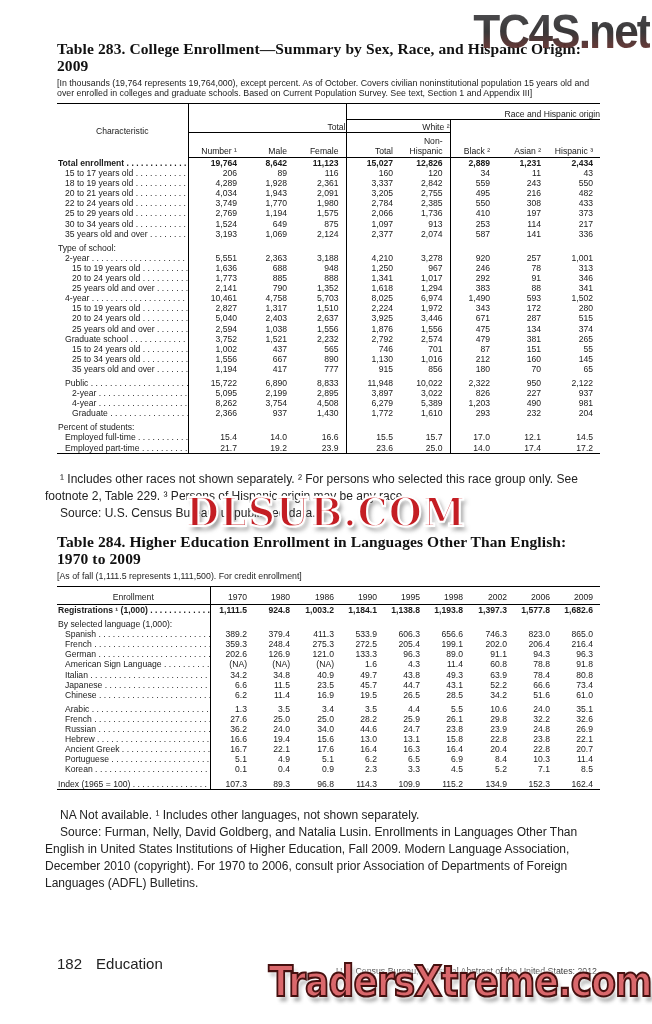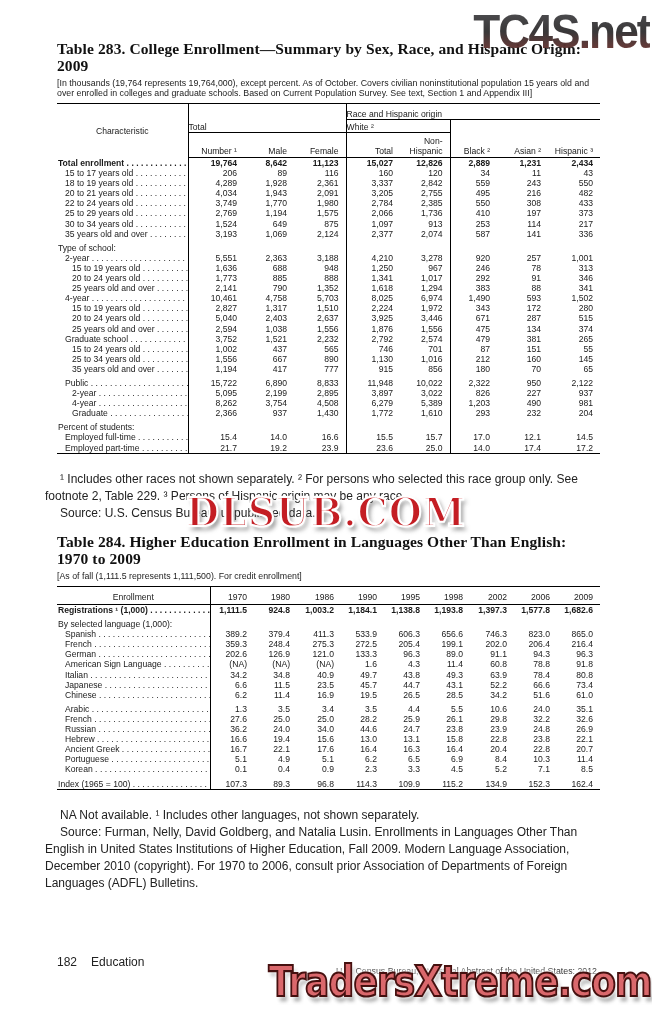--- a/index.html
+++ b/index.html
@@ -30,32 +30,32 @@
   .ind0{padding-left:1px;} .ind1{padding-left:8px;} .ind2{padding-left:15px;}
 
   
   #tbl283 td:nth-child(1),#tbl283 td:nth-child(4),#tbl283 td:nth-child(6){border-right:1px solid #000;}
   #tbl284 td:nth-child(1){border-right:1px solid #000;}
   .vr{border-right:1px solid #000;}
   .bb{border-bottom:1px solid #000;}
   #tbl283 thead tr.hrow3 th{border-bottom:1.3px solid #000;height:23px;padding-bottom:1px;}
   #tbl283 thead tr.hrow1 th{height:15px;}
   #tbl283 thead tr.hrow2 th{height:12px;}
-  #tbl283 th.grp{text-align:left;}
+  #tbl283 th.grp{text-align:right;}
   #tbl283 th.char{text-align:center;vertical-align:middle;}
   #tbl284 thead th{border-bottom:1.3px solid #000;height:15px;padding-bottom:2px;}
   #tbl284 th.lblh{text-align:center;}
   .wrapok{white-space:normal;}
 
   
   .fnotes{margin-left:-12px;margin-top:17px;width:557px;font-size:12px;line-height:17px;color:#222;}
   .fnotes p{margin:0;text-indent:15px;}
 
   
-  .pagenum{position:absolute;left:57px;top:955px;font-size:12px;color:#222;}
+  .pagenum{position:absolute;left:57px;top:955px;font-size:15px;color:#222;}
   .pagenum .sec-name{margin-left:14px;}
   .src-footer{position:absolute;top:966px;right:55px;font-size:8.8px;color:#333;}
 
   
   .wm-top{position:absolute;top:2px;right:2px;z-index:7;white-space:nowrap;
           font-family:"Liberation Sans",sans-serif;font-weight:900;font-size:47px;
           letter-spacing:-2px;transform:scale(.94,1.04);transform-origin:right top;
           background:linear-gradient(180deg,#47474a 15%,#323031 52%,#5d3230 78%,#8a4a40 95%);
           -webkit-background-clip:text;background-clip:text;color:transparent;opacity:.96;}
   .wm-mid{position:absolute;top:489px;left:50%;transform:translateX(-50%) scale(1,1.05);z-index:7;

